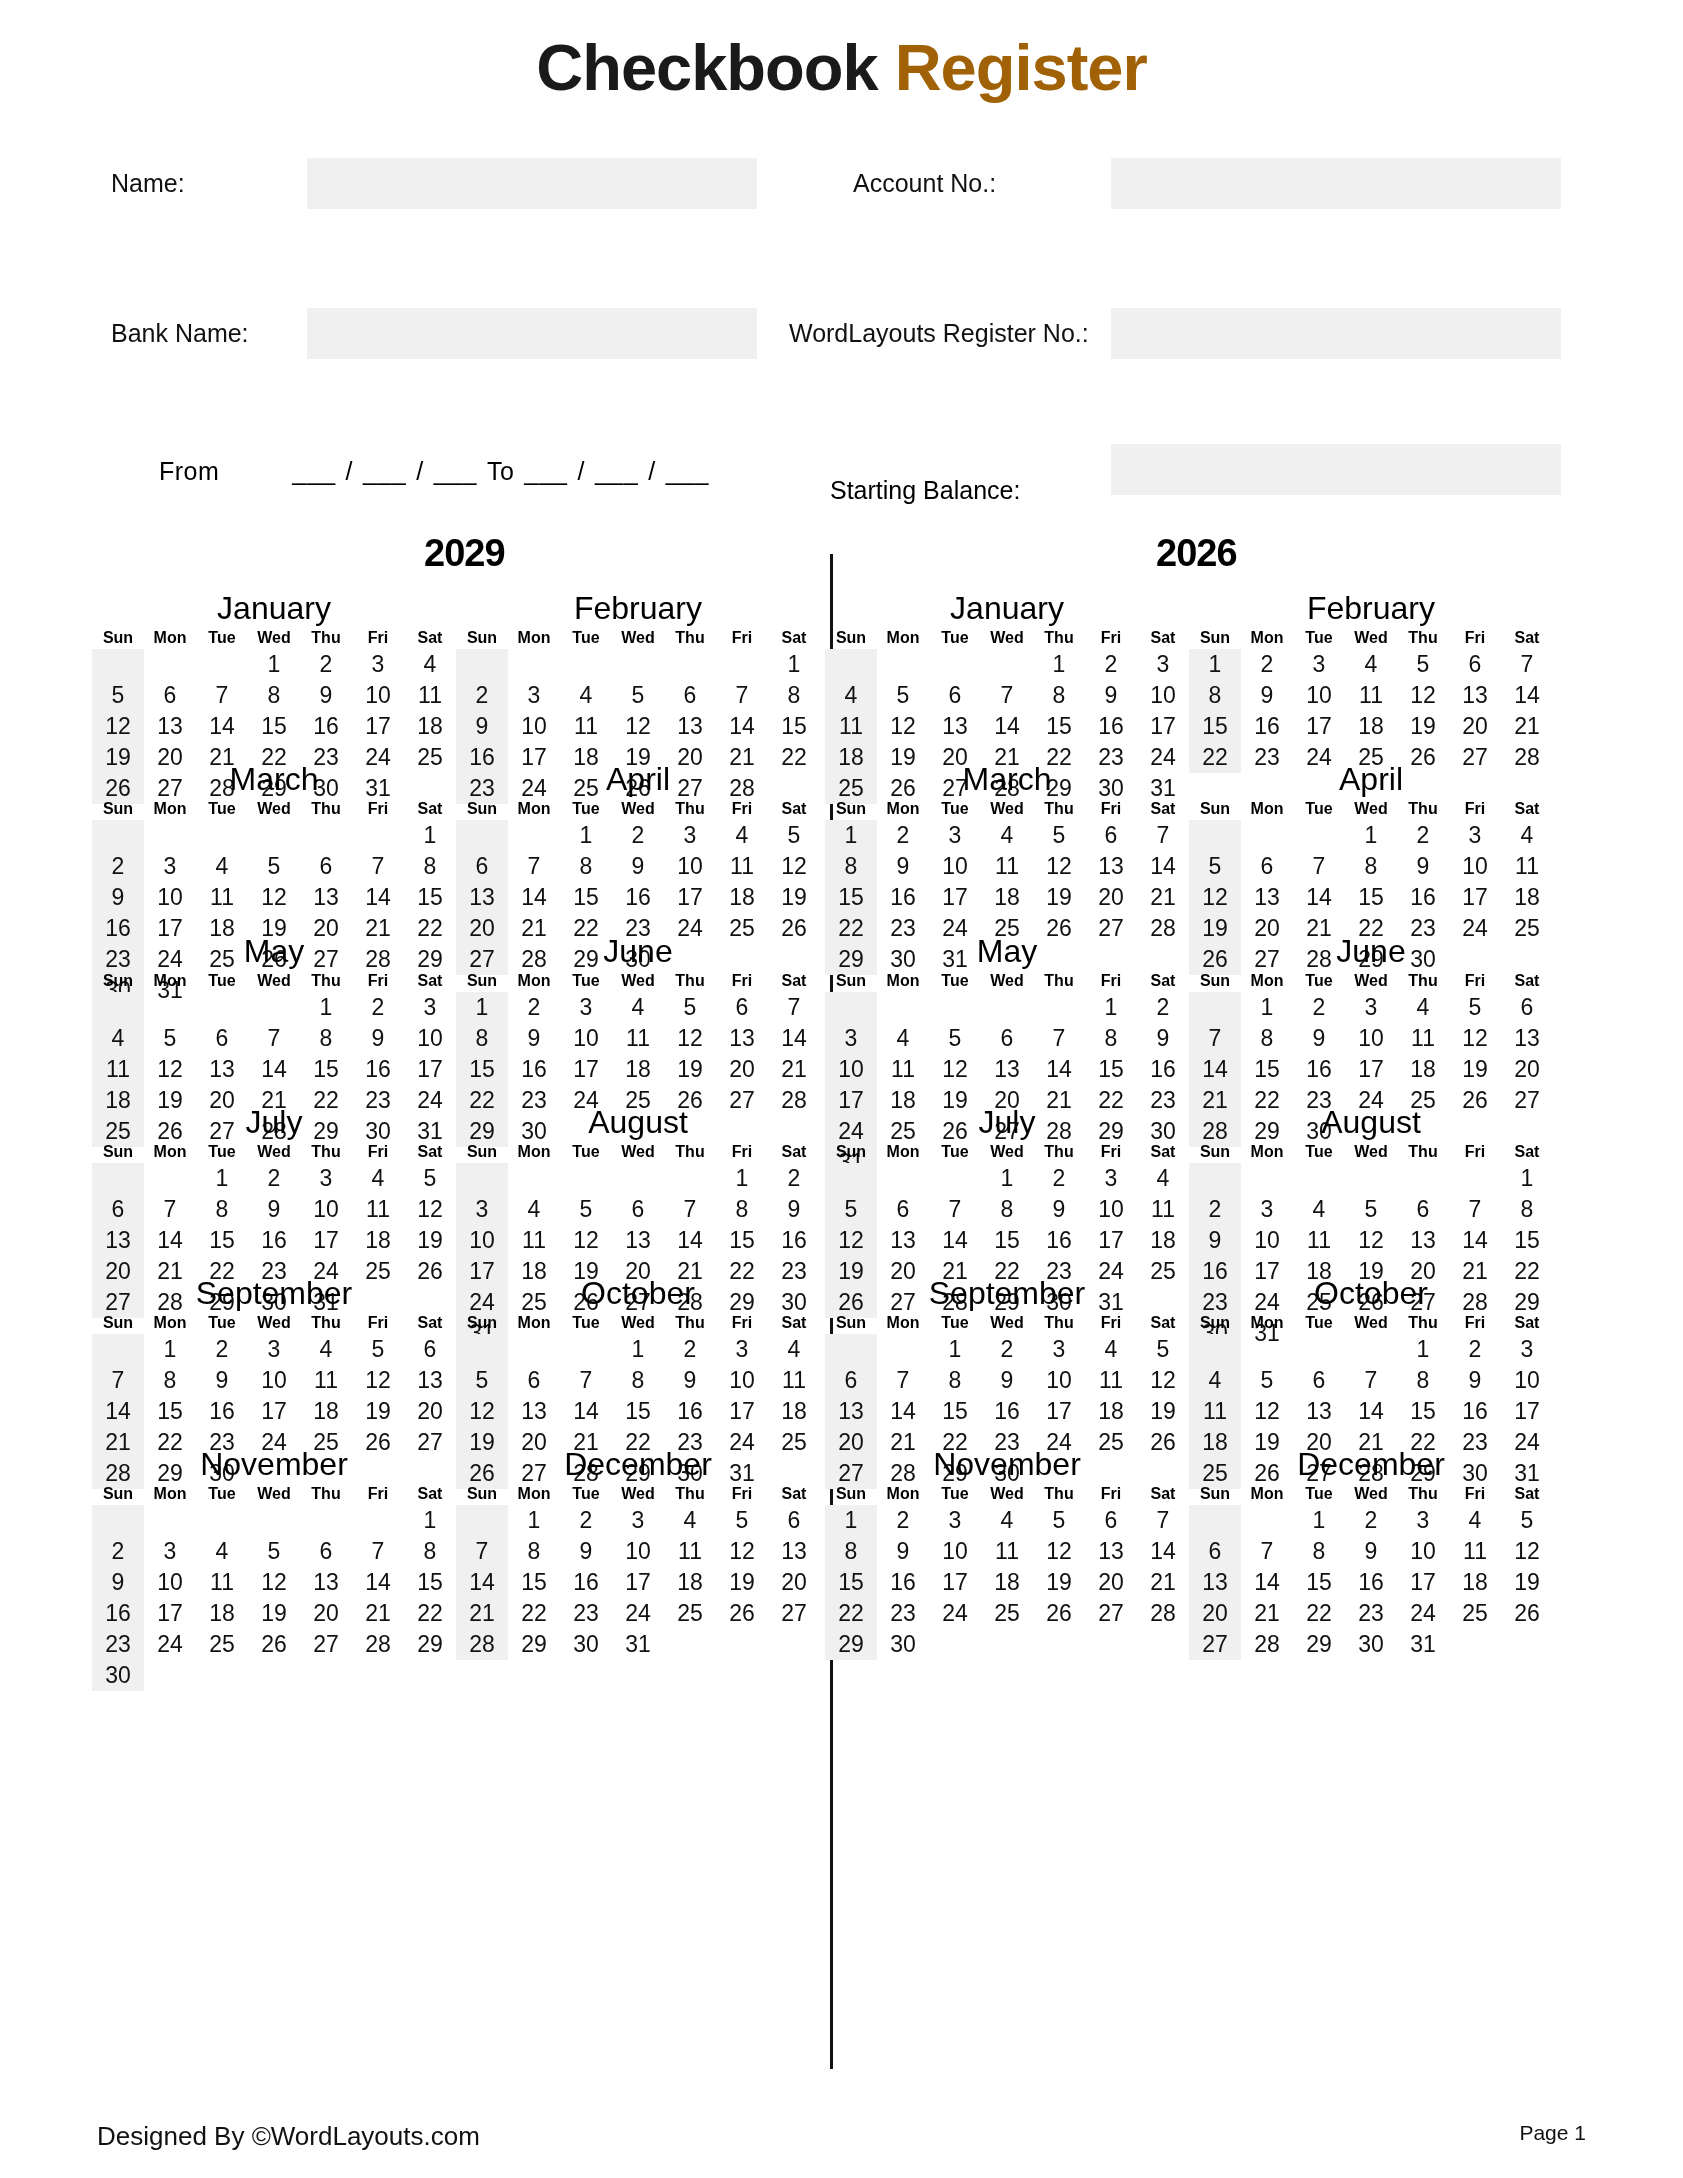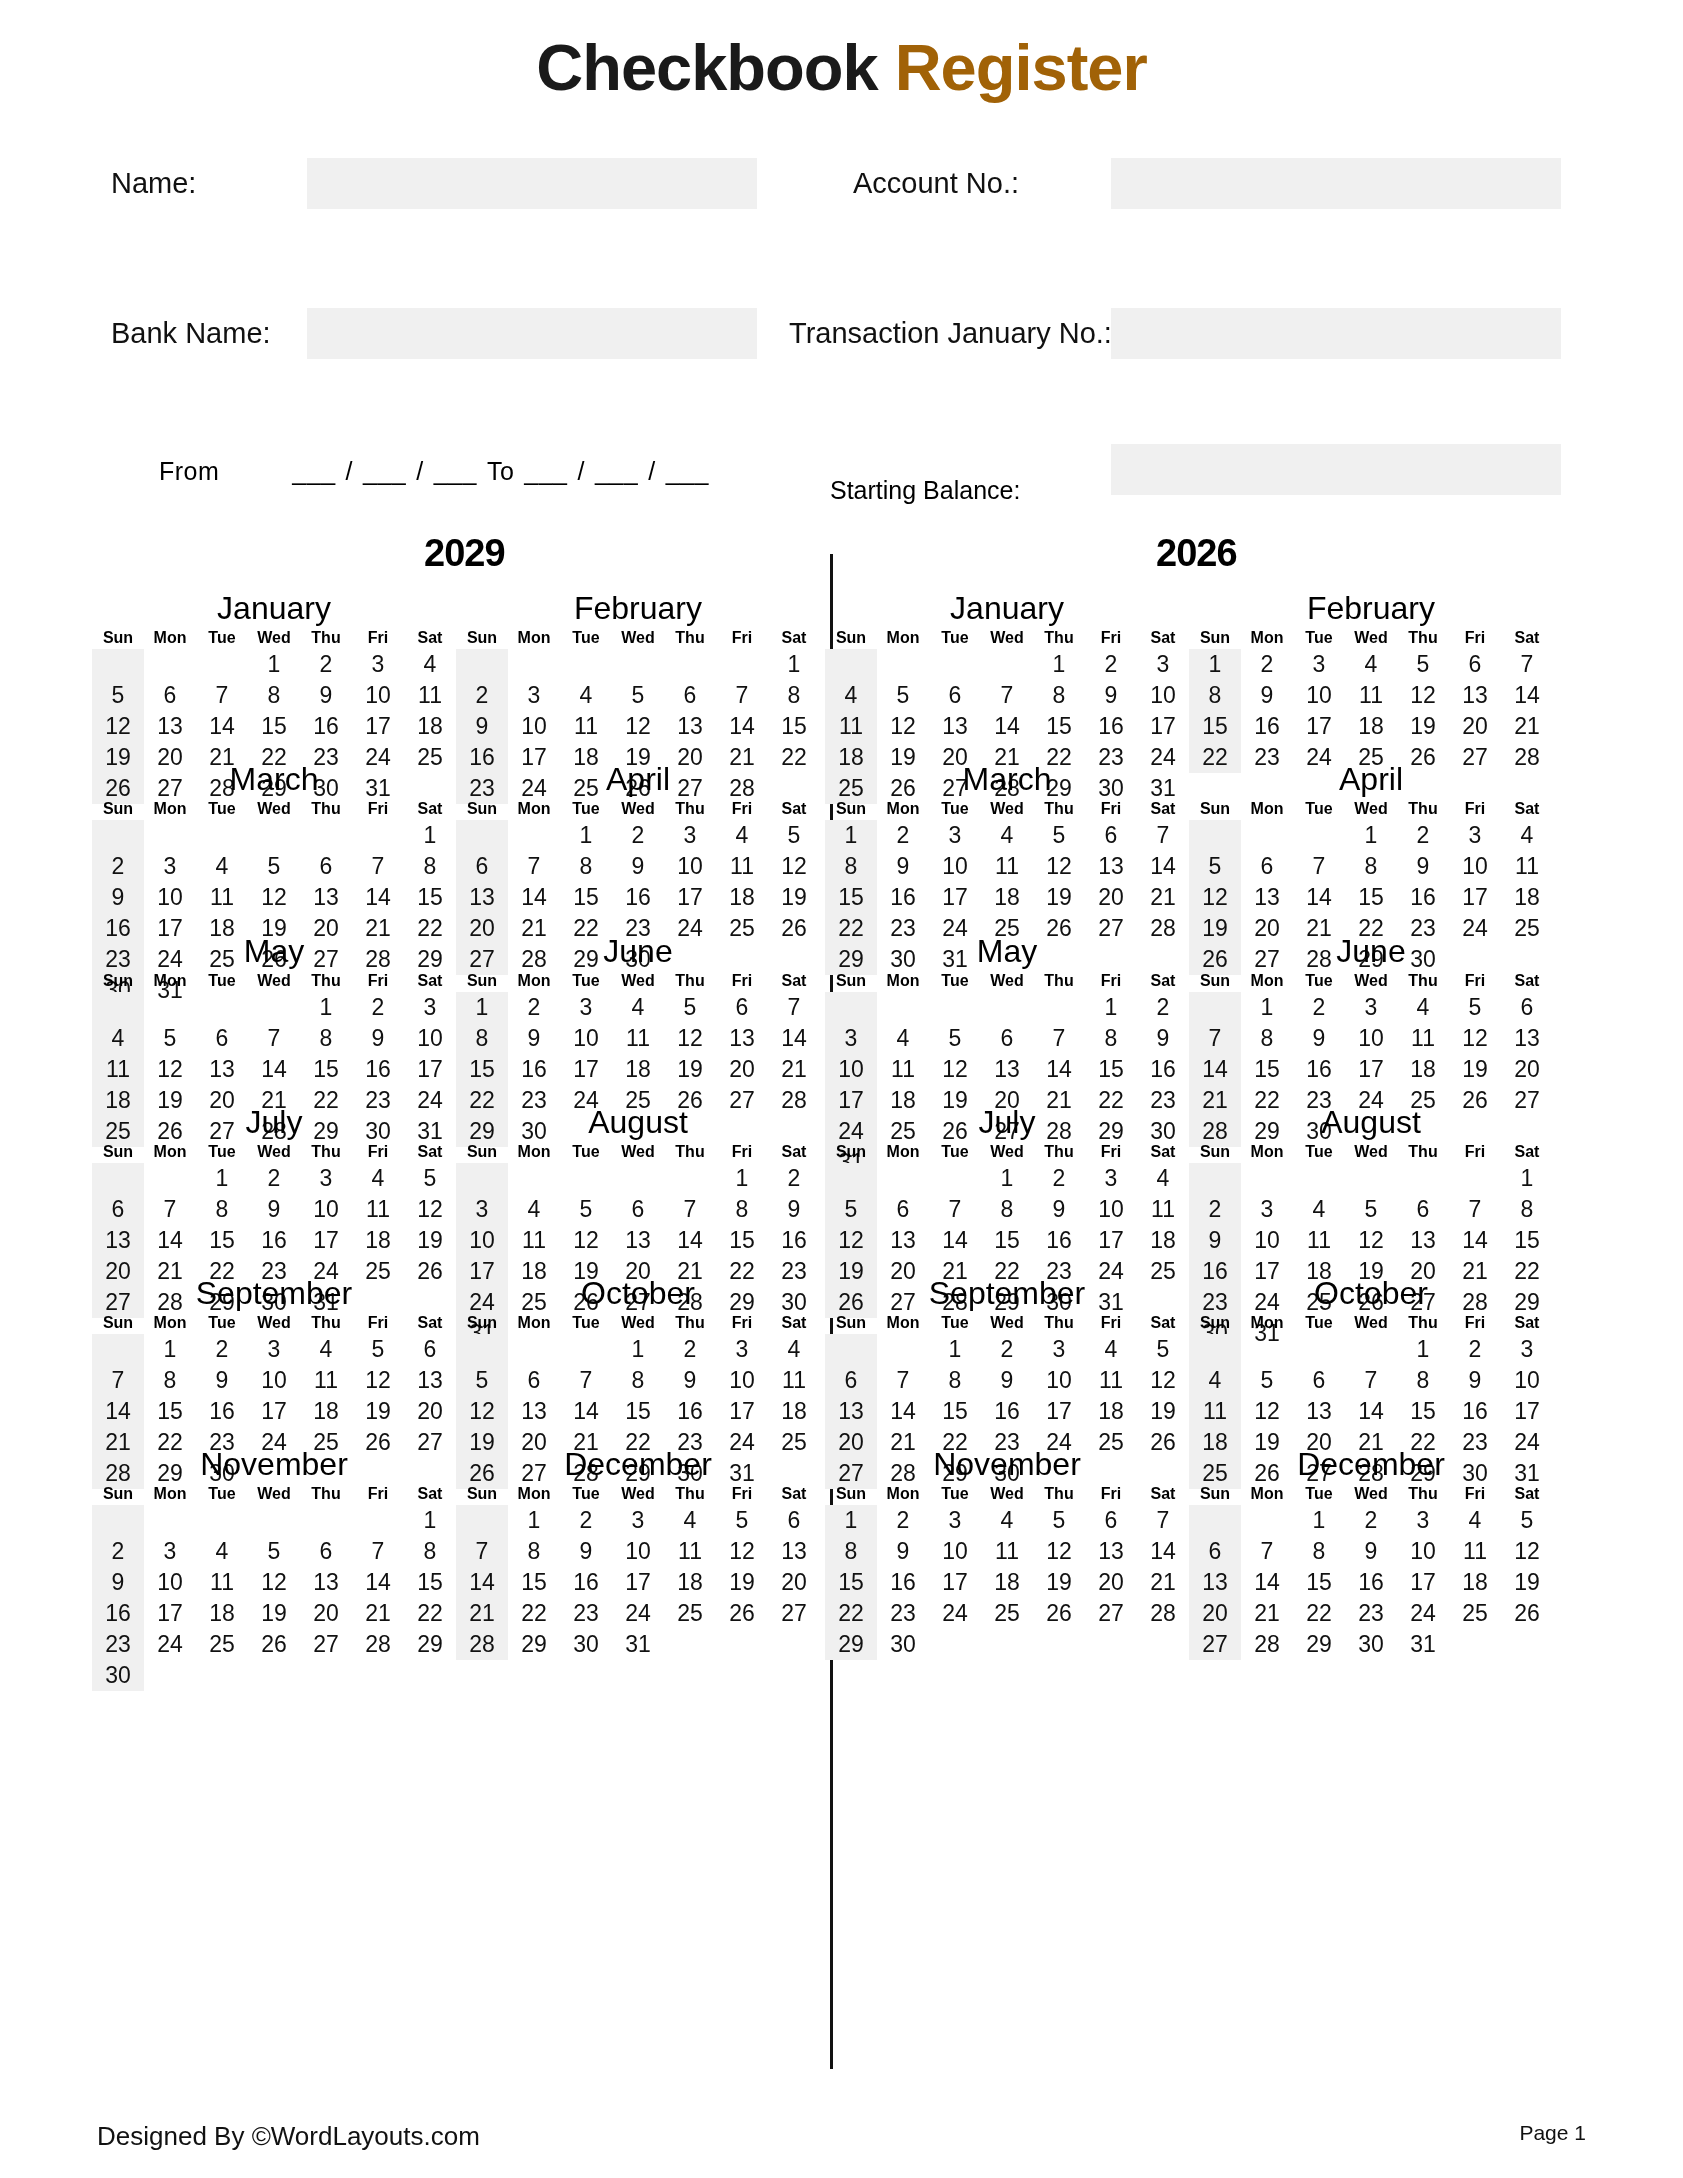--- a/index.html
+++ b/index.html
@@ -46,21 +46,21 @@
     left: 0;
     width: 1683px;
     height: 51px;
   }
   .form-row.r1 { top: 0px; }
   .form-row.r2 { top: 75px; }
   .form-row.r3 { top: 150px; }
 
   .f-label {
     position: absolute;
-    font-size: 29px;
+    font-size: 25px;
     line-height: 51px;
     color: #111;
     white-space: nowrap;
   }
   .f-box {
     position: absolute;
     background: #f0f0f0;
     height: 51px;
   }
 
@@ -219,21 +219,21 @@
       <div class="f-label lbl-left">Name:</div>
       <div class="f-box box-left"></div>
       <div class="f-label lbl-accno">Account No.:</div>
       <div class="f-box box-right"></div>
     </div>
 
 
     <div class="form-row r3">
       <div class="f-label lbl-left">Bank Name:</div>
       <div class="f-box box-left"></div>
-      <div class="f-label lbl-txn">Transaction January No.:</div>
+      <div class="f-label lbl-txn">WordLayouts Register No.:</div>
       <div class="f-box box-right"></div>
     </div>
 
   </div>
 
 
   <div class="fromto">
     <span>From</span><span class="gap-a"></span><span class="ul">___</span><span class="gap-b"></span><span>/</span><span class="gap-b"></span><span class="ul">___</span><span class="gap-b"></span><span>/</span><span class="gap-b"></span><span class="ul">___</span><span class="gap-b"></span><span>To</span><span class="gap-b"></span><span class="ul">___</span><span class="gap-b"></span><span>/</span><span class="gap-b"></span><span class="ul">___</span><span class="gap-b"></span><span>/</span><span class="gap-b"></span><span class="ul">___</span>
   </div>
 

